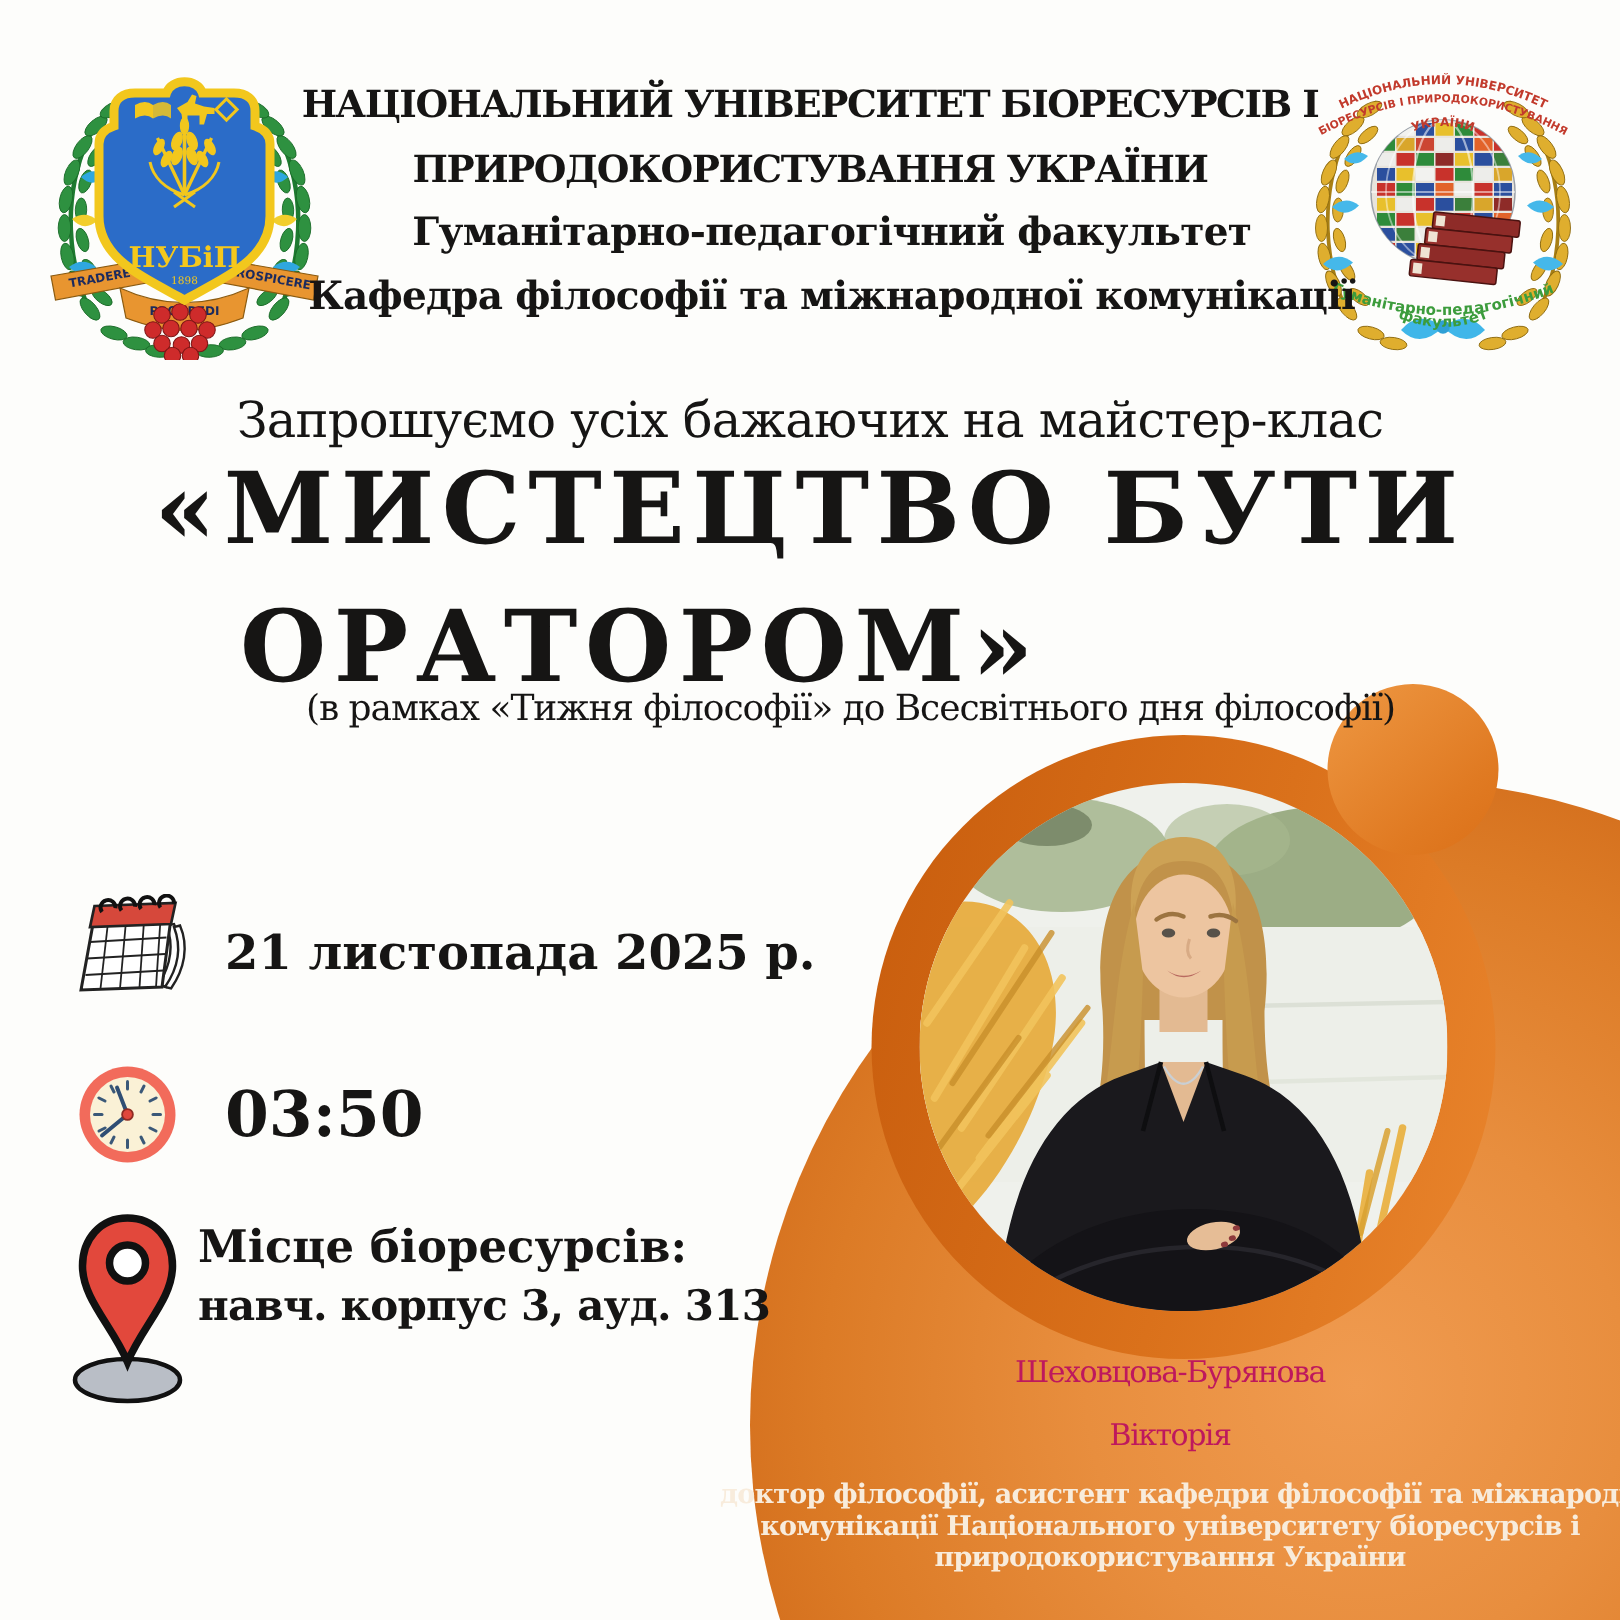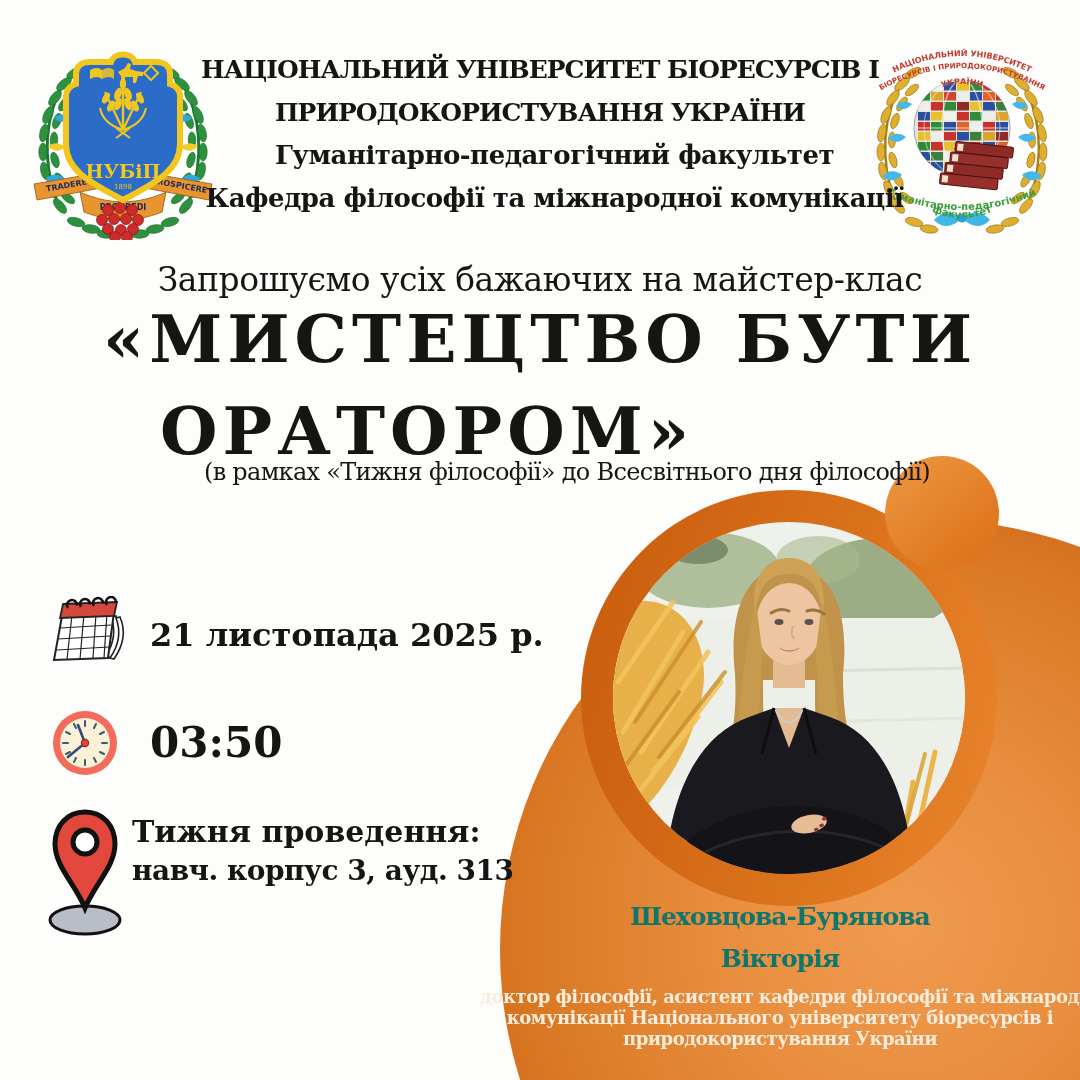--- a/index.html
+++ b/index.html
@@ -25,22 +25,22 @@
   .title2{top:392px;left:0;width:854px;text-align:center;font-size:66px;font-weight:bold;letter-spacing:5px;z-index:5;white-space:nowrap;}
   .paren{top:458px;left:0;width:1080px;text-align:center;font-size:24px;letter-spacing:-0.7px;z-index:5;white-space:nowrap;margin-left:27px;}
   
   .icon{z-index:5;}
   .d-date{left:150px;top:616px;font-size:32px;font-weight:bold;z-index:5;white-space:nowrap;}
   .d-time{left:150px;top:718px;font-size:42px;font-weight:bold;z-index:5;white-space:nowrap;}
   .d-loc{left:132px;top:812px;z-index:5;white-space:nowrap;}
   .d-loc .l1{font-size:30px;font-weight:bold;line-height:39px;}
   .d-loc .l2{font-size:28px;font-weight:bold;line-height:39px;letter-spacing:-0.5px;}
   
-  .spk-name{left:480px;width:600px;text-align:center;color:#0f766e;font-weight:bold;
-            font-size:25px;letter-spacing:-1px;z-index:6;white-space:nowrap;}
+  .spk-name{left:480px;width:600px;text-align:center;color:#be185d;font-weight:normal;
+            font-size:20px;letter-spacing:-1px;z-index:6;white-space:nowrap;}
   .spk-desc{left:480px;width:600px;text-align:center;color:#F8ECDC;font-weight:bold;
             font-size:18px;letter-spacing:-0.5px;line-height:21px;z-index:6;}
   .spk-desc div{white-space:nowrap;}
   .logo{z-index:5;}
 </style>
 </head>
 <body>
 
 <div class="poster">
 
@@ -410,21 +410,21 @@
     <circle cx="35" cy="35" r="3.6" fill="#E0473C" stroke="#8E2B23" stroke-width="1.2"></circle>
   </svg>
   <div class="abs d-time">03:50</div>
 
   <svg class="abs icon" style="left:46px;top:804px;" width="78" height="138" viewBox="0 0 78 138">
     <ellipse cx="39" cy="116" rx="35" ry="14" fill="#B9BEC6" stroke="#111" stroke-width="3"></ellipse>
     <path d="M39,8 C21,8 9,22 9,40 C9,62 29,80 39,104 C49,80 69,62 69,40 C69,22 57,8 39,8 Z" fill="#E2483C" stroke="#111" stroke-width="5"></path>
     <circle cx="39" cy="38" r="12" fill="#FFFFFF" stroke="#111" stroke-width="5"></circle>
   </svg>
   <div class="abs d-loc">
-    <div class="l1">Тижня проведення:</div>
+    <div class="l1">Місце біоресурсів:</div>
     <div class="l2">навч. корпус 3, ауд. 313</div>
   </div>
 
   <div class="abs spk-name" style="top:902px;">Шеховцова-Бурянова</div>
   <div class="abs spk-name" style="top:944px;">Вікторія</div>
   <div class="abs spk-desc" style="top:986px;">
     <div>доктор філософії, асистент кафедри філософії та міжнародної</div>
     <div>комунікації Національного університету біоресурсів і</div>
     <div>природокористування України</div>
   </div>

